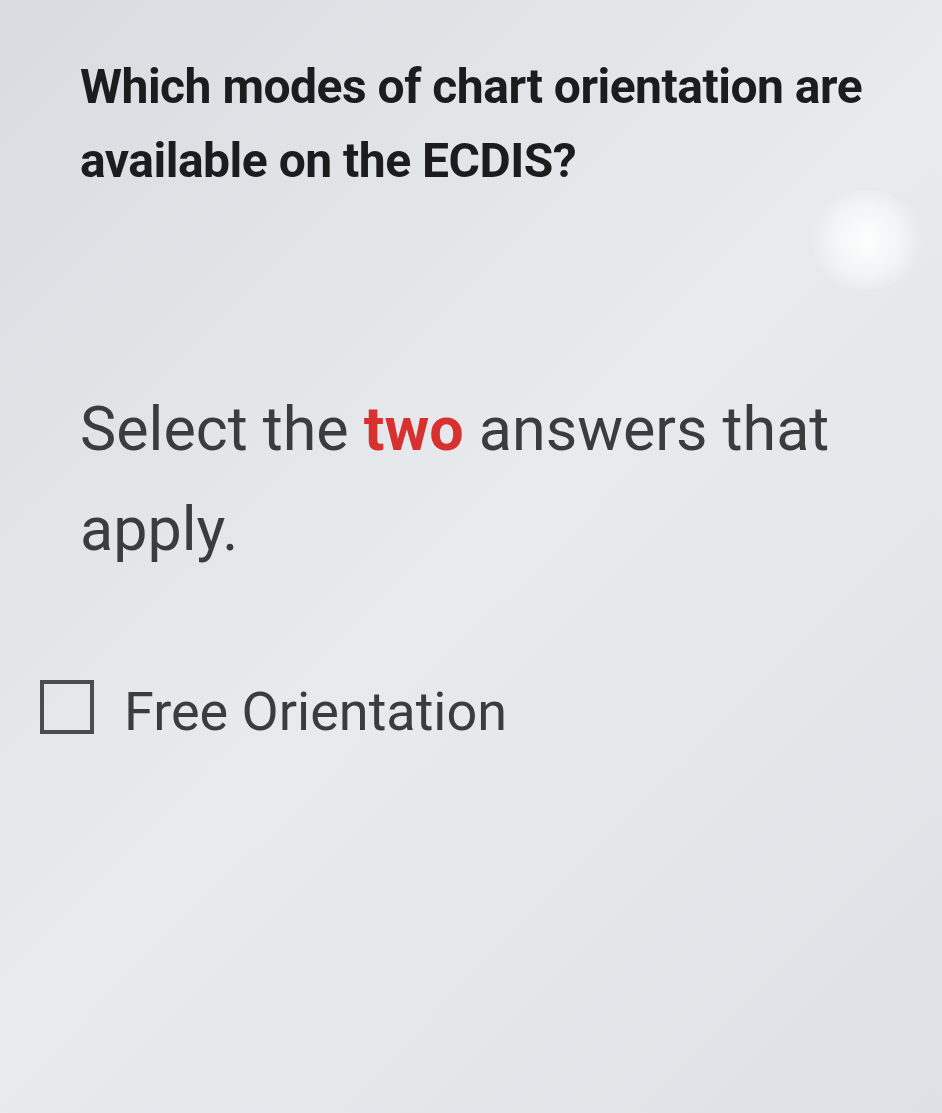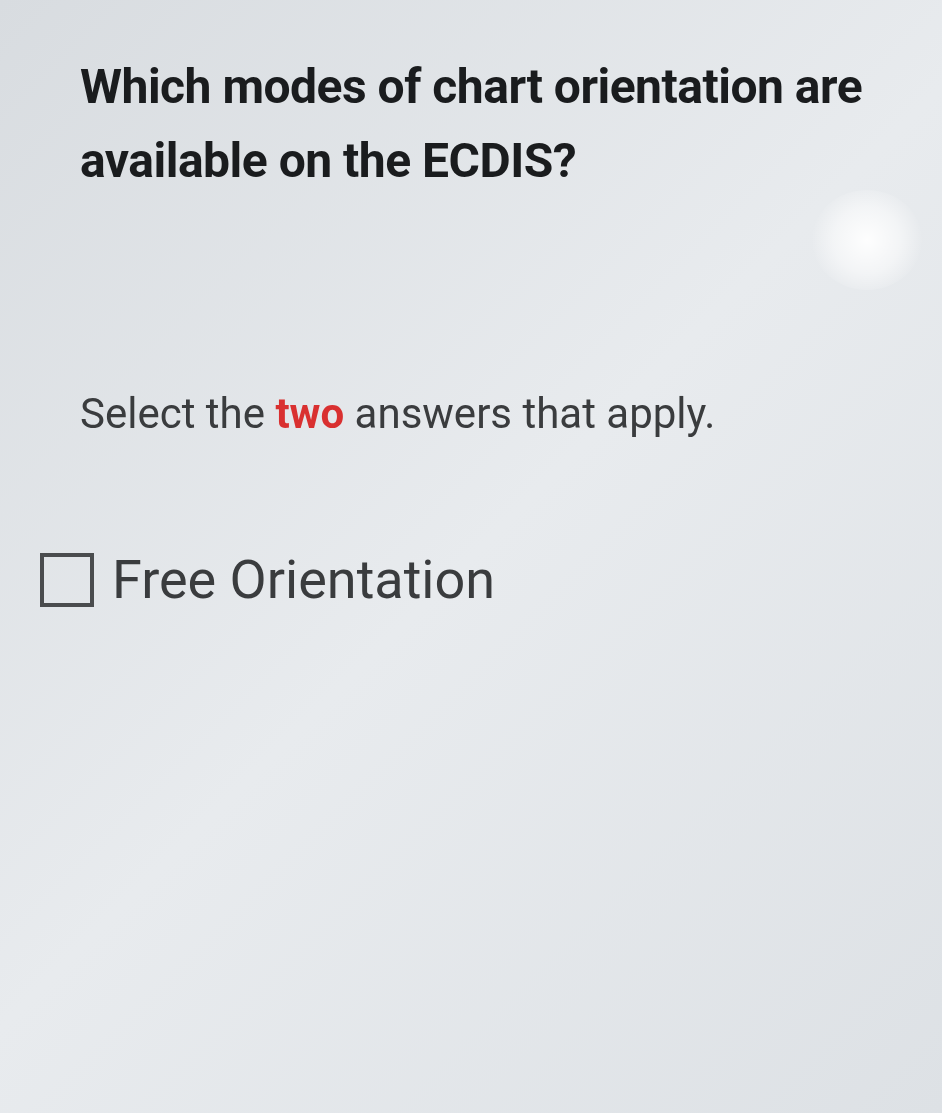--- a/index.html
+++ b/index.html
@@ -19,34 +19,34 @@
     }
     .question-text {
       font-size: 48px;
       font-weight: 700;
       line-height: 1.55;
       color: #1a1c1e;
       margin-bottom: 180px;
       letter-spacing: -0.5px;
     }
     .instruction-text {
-      font-size: 42px;
+      font-size: 61px;
       font-weight: 400;
       line-height: 1.65;
       color: #3a3c3e;
       margin-bottom: 100px;
     }
     .highlight {
       color: #d93030;
       font-weight: 700;
     }
     .option-row {
       display: flex;
-      align-items: center;
-      gap: 18px;
+      align-items: flex-start;
+      gap: 30px;
       margin-left: -40px;
     }
     .checkbox {
       width: 54px;
       height: 54px;
       border: 4px solid #4a4c4e;
       background: transparent;
       flex-shrink: 0;
       cursor: pointer;
     }

